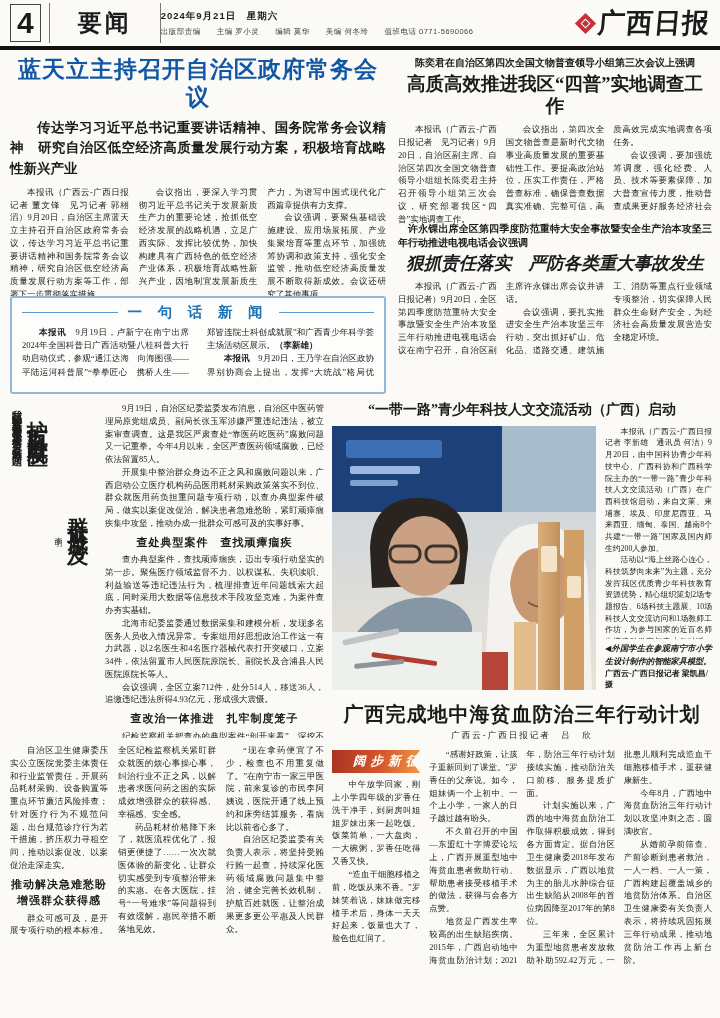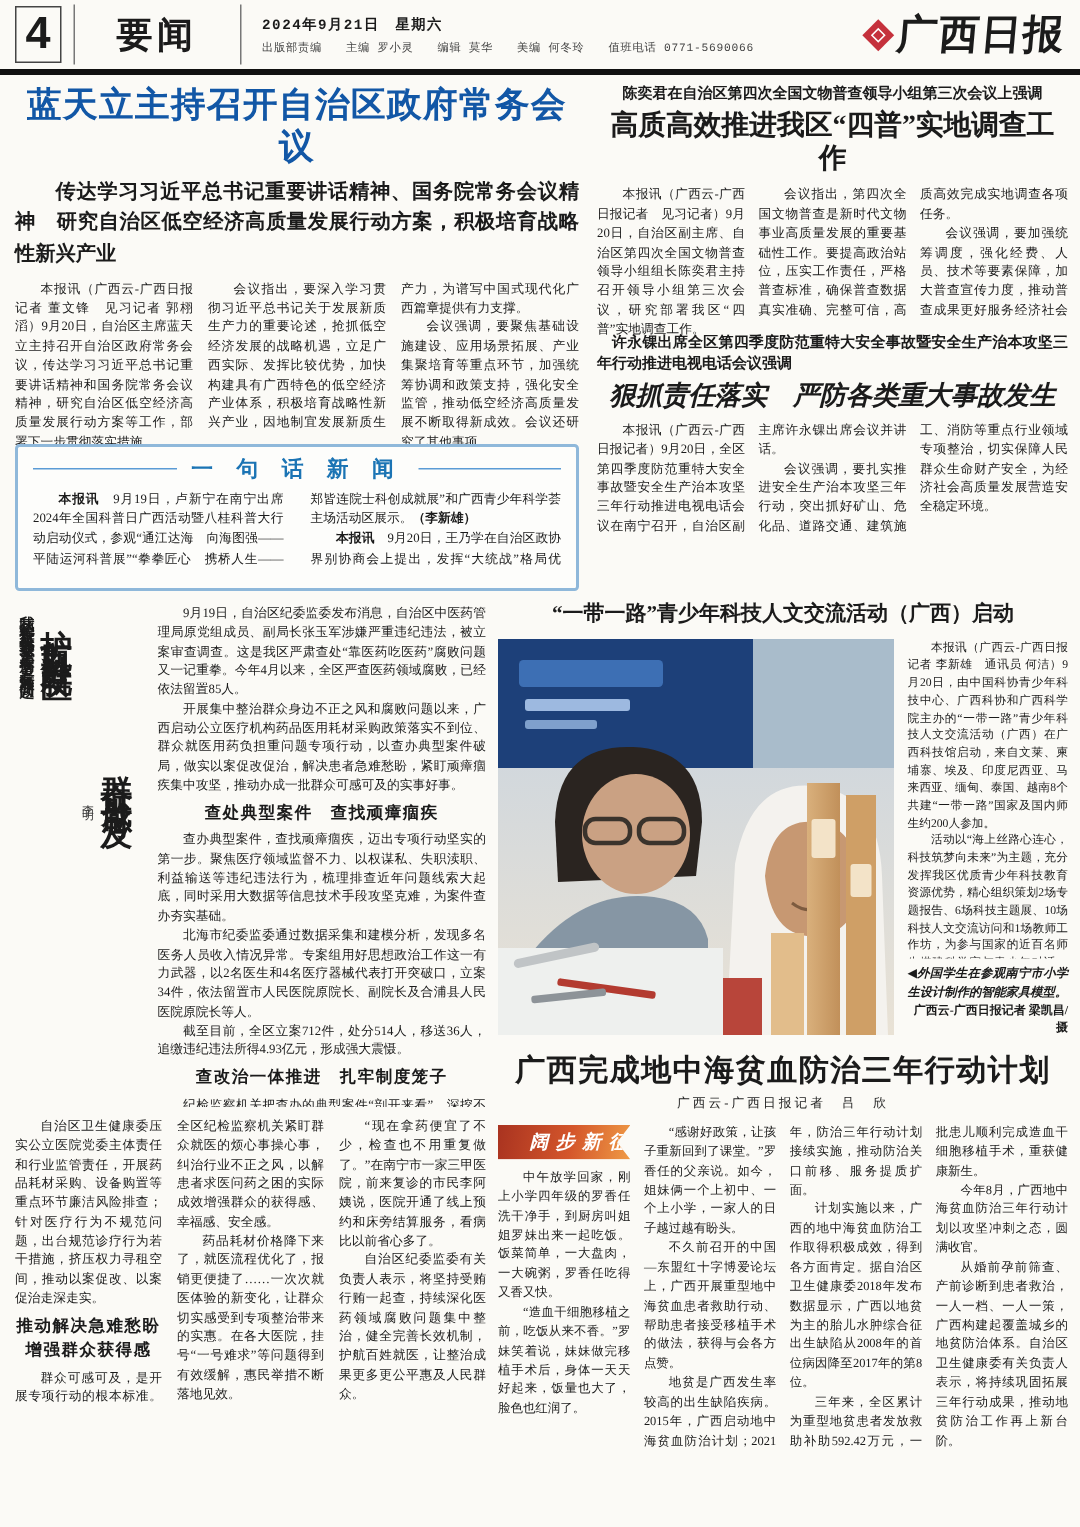--- a/index.html
+++ b/index.html
@@ -2,21 +2,21 @@
 <html><head>
 <meta charset="utf-8">
 <style>
   html,body{margin:0;padding:0;background:#e8e6e0;}
   #page{position:relative;width:720px;height:1018px;background:#fbfaf6;overflow:hidden;
         font-family:"Liberation Serif","DejaVu Serif",serif;color:#1b1b1b;margin:0 auto;}
   
   #header{position:absolute;left:0;top:0;width:720px;height:46px;display:flex;align-items:center;padding:0 10px;box-sizing:border-box;}
   .pagenum{font-size:30px;font-weight:900;font-family:"Liberation Sans","DejaVu Sans",sans-serif;border:1px solid #444;padding:0 6px;line-height:36px;}
   .section-box{font-size:24px;font-weight:900;letter-spacing:3px;font-family:"Liberation Sans","DejaVu Sans",sans-serif;margin-left:8px;border-left:1px solid #777;border-right:1px solid #777;padding:4px 28px;}
-  .dateblock{margin-left:14px;font-family:Liberation Mono, monospace;}
+  .dateblock{font-family:Liberation Sans, sans-serif;}
   .dateline{font-size:9.5px;font-weight:700;letter-spacing:1px;}
   .staffline{font-size:7.5px;color:#444;margin-top:4px;letter-spacing:0.5px;}
   .masthead{margin-left:auto;display:flex;align-items:center;gap:5px;}
   .ornament{width:15px;height:15px;background:#c5313c;transform:rotate(45deg);position:relative;}
   .ornament:before{content:"";position:absolute;left:4px;top:4px;width:7px;height:7px;border:1.5px solid #fff;box-sizing:border-box;}
   .mast-title{font-size:27px;font-weight:900;transform:skewX(-5deg);letter-spacing:1px;}
   #topbar{position:absolute;left:0;top:46px;width:720px;height:4px;background:#111;}
   
   .kicker{font-family:"Liberation Sans","DejaVu Sans",sans-serif;font-weight:700;font-size:10px;line-height:1.4;text-align:center;}
   .kicker.left{text-align:justify;text-indent:1em;}
@@ -57,21 +57,21 @@
   .d-upper-body{flex:1;height:336px;}
   .d-lower{margin-top:6px;height:262px;column-count:3;column-gap:10px;}
   
   #story-e{position:absolute;left:332px;top:402px;width:380px;}
   .e-head{font-size:14px;}
   .e-row{display:flex;gap:9px;margin-top:7px;}
   .photo{width:264px;height:264px;flex-shrink:0;background:#cfd9e4;}
   .e-side{width:107px;height:264px;display:flex;flex-direction:column;}
   .e-body{font-size:7.8px;line-height:1.5;text-align:justify;overflow:hidden;flex:1;}
   .e-caption{margin-top:4px;font-size:8.2px;line-height:1.5;font-style:italic;font-weight:600;text-align:justify;}
-  .e-credit{font-size:8px;font-weight:700;text-align:right;}
+  .e-credit{font-size:8px;font-weight:700;text-align:left;}
   
   #story-f{position:absolute;left:332px;top:702px;width:380px;height:310px;}
   .f-head{font-size:20px;letter-spacing:1px;}
   .f-byline{font-size:8.5px;text-align:center;margin:4px 0 7px;letter-spacing:2px;color:#222;}
   .f-body{height:254px;column-count:4;column-gap:9px;font-size:8.3px;line-height:1.55;}
   .ribbon{height:23px;margin:1px 0 6px;background:linear-gradient(100deg,#a93320,#d4562b 55%,#ef9a45);
           clip-path:polygon(0 0,100% 0,90% 50%,100% 100%,0 100%);
           color:#fff;font-family:"Liberation Sans","DejaVu Sans",sans-serif;font-weight:900;font-size:12.5px;
           letter-spacing:2px;line-height:23px;padding-left:21px;box-sizing:border-box;font-style:italic;}
 </style>
@@ -142,21 +142,21 @@
         <div class="v d-h1">护航百姓就医</div>
         <div class="v d-byline">李明</div>
         <div class="v d-h1 d-h2">群众可感可及</div>
       </div>
       <div class="body d-upper-body">
         <p class="p">9月19日，自治区纪委监委发布消息，自治区中医药管理局原党组成员、副局长张玉军涉嫌严重违纪违法，被立案审查调查。这是我区严肃查处“靠医药吃医药”腐败问题又一记重拳。今年4月以来，全区严查医药领域腐败，已经依法留置85人。</p>
         <p class="p">开展集中整治群众身边不正之风和腐败问题以来，广西启动公立医疗机构药品医用耗材采购政策落实不到位、群众就医用药负担重问题专项行动，以查办典型案件破局，做实以案促改促治，解决患者急难愁盼，紧盯顽瘴痼疾集中攻坚，推动办成一批群众可感可及的实事好事。</p>
         <h3 class="sec">查处典型案件　查找顽瘴痼疾</h3>
         <p class="p">查办典型案件，查找顽瘴痼疾，迈出专项行动坚实的第一步。聚焦医疗领域监督不力、以权谋私、失职渎职、利益输送等违纪违法行为，梳理排查近年问题线索大起底，同时采用大数据等信息技术手段攻坚克难，为案件查办夯实基础。</p>
         <p class="p">北海市纪委监委通过数据采集和建模分析，发现多名医务人员收入情况异常。专案组用好思想政治工作这一有力武器，以2名医生和4名医疗器械代表打开突破口，立案34件，依法留置市人民医院原院长、副院长及合浦县人民医院原院长等人。</p>
-        <p class="p">截至目前，全区立案712件，处分514人，移送36人，追缴违纪违法所得4.93亿元，形成强大震慑。</p>
+        <p class="p">会议强调，全区立案712件，处分514人，移送36人，追缴违纪违法所得4.93亿元，形成强大震慑。</p>
         <h3 class="sec">查改治一体推进　扎牢制度笼子</h3>
         <p class="p">纪检监察机关把查办的典型案件“剖开来看”，深挖不正之风和腐败问题背后的体制机制漏洞，用好纪检监察建议书，推动职能部门建章立制、堵塞漏洞，扎牢制度笼子。</p>
       </div>
     </div>
     <div class="body d-lower">
       <p class="p">自治区卫生健康委压实公立医院党委主体责任和行业监管责任，开展药品耗材采购、设备购置等重点环节廉洁风险排查；针对医疗行为不规范问题，出台规范诊疗行为若干措施，挤压权力寻租空间，推动以案促改、以案促治走深走实。</p>
       <h3 class="sec">推动解决急难愁盼　增强群众获得感</h3>
       <p class="p">群众可感可及，是开展专项行动的根本标准。全区纪检监察机关紧盯群众就医的烦心事操心事，纠治行业不正之风，以解患者求医问药之困的实际成效增强群众的获得感、幸福感、安全感。</p>
       <p class="p">药品耗材价格降下来了，就医流程优化了，报销更便捷了……一次次就医体验的新变化，让群众切实感受到专项整治带来的实惠。在各大医院，挂号“一号难求”等问题得到有效缓解，惠民举措不断落地见效。</p>
       <p class="p">“现在拿药便宜了不少，检查也不用重复做了。”在南宁市一家三甲医院，前来复诊的市民李阿姨说，医院开通了线上预约和床旁结算服务，看病比以前省心多了。</p>

